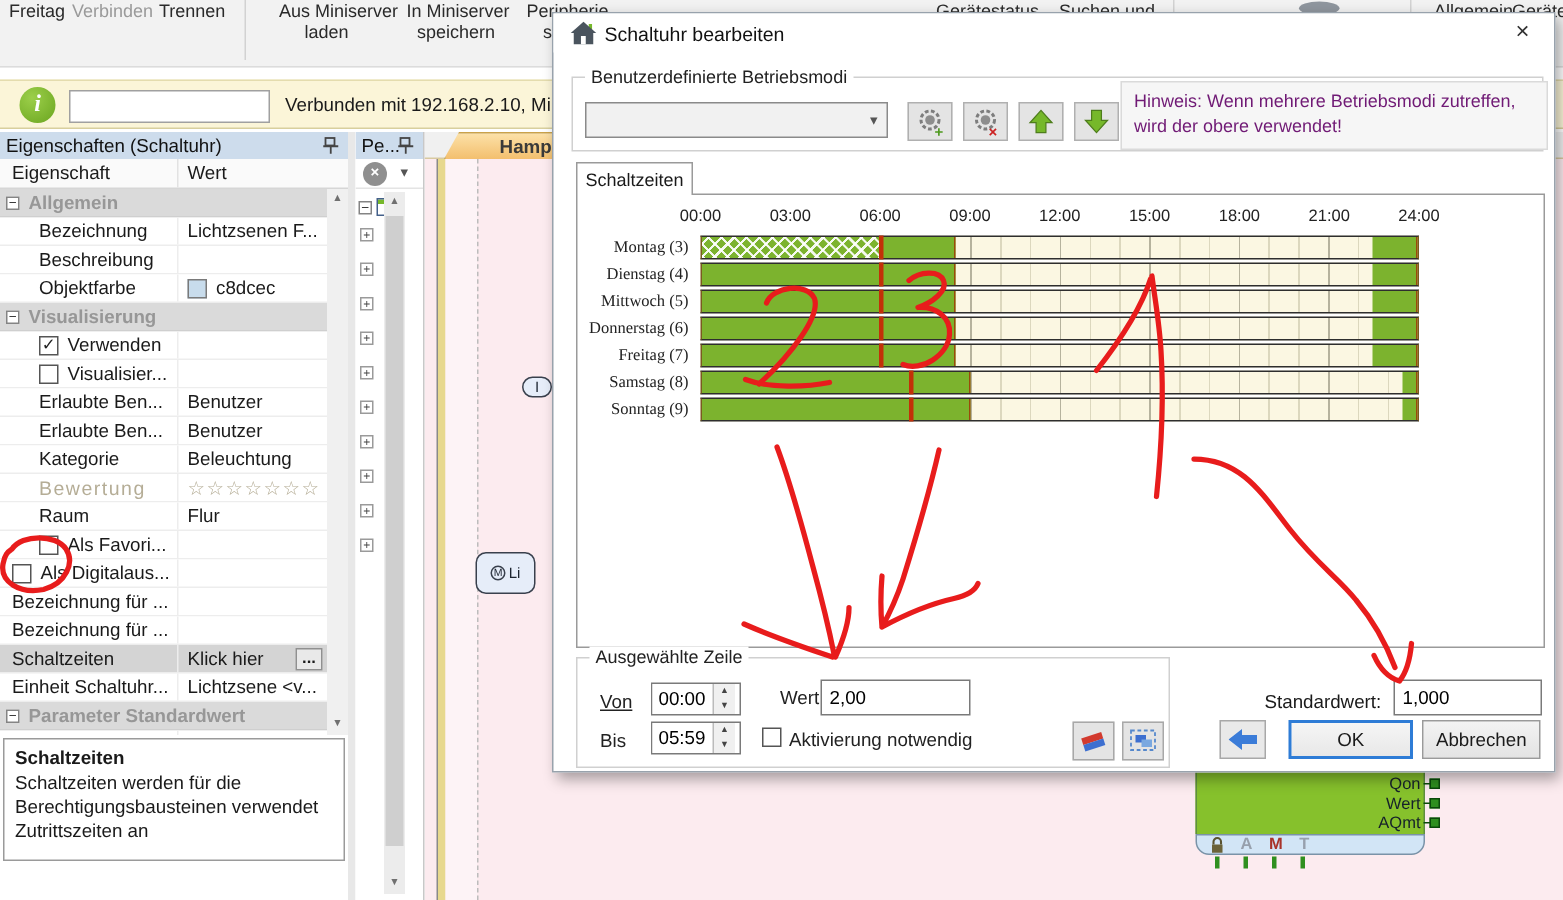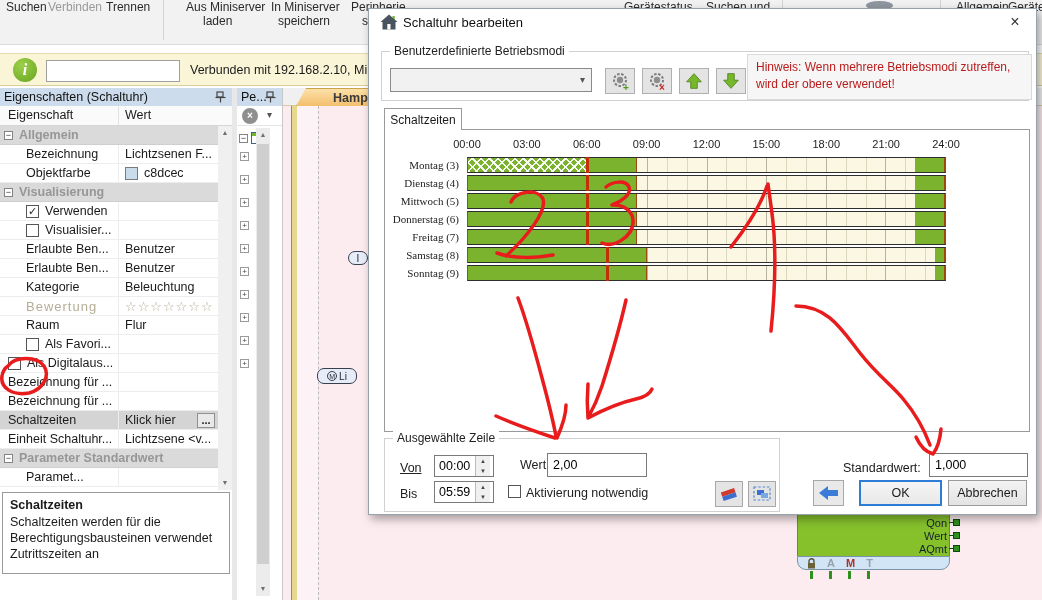--- a/index.html
+++ b/index.html
@@ -69,21 +69,21 @@
   
   .canvas { position:absolute; left:283px; top:88px; width:759px; height:512px; background:#fcebef; z-index:1; }
   .tabstrip { position:absolute; left:0; top:0; width:759px; height:18px; background:#f0f0f0; border-bottom:1px solid #d8c9a0; }
   .tab-hampih { position:absolute; left:13px; top:0; width:120px; height:18px; background:linear-gradient(#fce1a8,#f3bf6e); border:1px solid #caa24a; border-bottom:none; clip-path:polygon(10px 0, 100% 0, 100% 100%, 0 100%); font-size:12.5px; font-weight:bold; color:#3a3a3a; text-align:center; padding-top:2px; }
   .page-edge { position:absolute; left:8px; top:18px; width:1px; height:494px; background:#8a8a8a; }
   .page-strip { position:absolute; left:9px; top:18px; width:5px; height:494px; background:#e7d88e; }
   .page-margin { position:absolute; left:14px; top:18px; width:21px; height:494px; background:#fdf3f6; }
   .dashline { position:absolute; left:35px; top:18px; width:1px; height:494px; border-left:1px dashed #bcbcbc; }
   .tag { position:absolute; border:1px solid #39404d; background:#e6edf9; border-radius:7px; font-size:10px; color:#1d2430; display:flex; align-items:center; justify-content:center; gap:2px; }
   .tag-i { left:65px; top:163px; width:20px; height:14px; }
-  .tag-m { left:34px; top:280px; width:40px; height:16px; }
+  .tag-m { left:34px; top:280px; width:40px; height:28px; }
   .mcirc { width:10px; height:10px; border-radius:50%; border:1px solid #39404d; font-size:7px; line-height:9px; text-align:center; display:inline-block; }
 
   
   .fblock { position:absolute; left:514px; top:424px; width:153px; z-index:2;text-align:center; }
   .fb-body { height:44px; background:#86c12c; border:1px solid #5f8f3f; border-bottom:none; padding-top:3px; }
   .fb-out { height:13px; display:flex; justify-content:flex-end; align-items:center; padding-right:2px; position:relative; }
   .fb-out .olabel { font-size:11px; color:#15202b; }
   .fb-pin { position:absolute; right:-11px; top:3px; width:7px; height:7px; background:#2f8f1f; border:1px solid #0a4a0a; }
   .fb-pin::before { content:''; position:absolute; left:-5px; top:2px; width:5px; height:1px; background:#0a4a0a; }
   .fb-foot { height:14px; background:#d2e5f6; border:1px solid #7a93a8; border-radius:0 0 9px 9px; display:flex; align-items:center; gap:11px; padding-left:9px; }
@@ -96,21 +96,21 @@
   .dlg-title-text { position:absolute; left:34px; top:6px; font-size:13px; color:#111; }
   .dlg-home { position:absolute; left:11px; top:5px; }
   .dlg-close { position:absolute; right:12px; top:4px; width:18px; height:18px; font-size:16px; line-height:18px; text-align:center; color:#333; }
   .grp { position:absolute; border:1px solid #d0d0d0; }
   .grp-legend { position:absolute; top:-8px; left:8px; background:#fff; padding:0 4px; font-size:12px; color:#222; white-space:nowrap; }
   .g-modi { left:12px; top:42px; width:648px; height:50px; }
   .combo { position:absolute; left:8px; top:16px; width:202px; height:24px; background:#f1f1f1; border:1px solid #8a8a8a; }
   .combo .caret { position:absolute; right:6px; top:5px; font-size:10px; color:#555; }
   .mbtn { position:absolute; top:16px; width:30px; height:26px; background:#e4e4e4; border:1px solid #b0b0b0; display:flex; align-items:center; justify-content:center; }
   .mb1{left:223px;} .mb2{left:260px;} .mb3{left:297px;} .mb4{left:334px;}
-  .hintbox { position:absolute; left:365px; top:2px; width:285px; height:46px; background:#f6f6f6; border:1px solid #dadada; font-size:12px; line-height:1.4; padding:4px 8px; color:#b91c1c; }
+  .hintbox { position:absolute; left:365px; top:2px; width:285px; height:46px; background:#f6f6f6; border:1px solid #dadada; font-size:12px; line-height:1.4; padding:4px 8px; color:#701a75; }
   .dlg-tab { position:absolute; left:15px; top:99px; width:78px; height:22px; background:#fff; border:1px solid #9a9a9a; border-bottom:none; z-index:3; font-size:12px; text-align:center; padding-top:4px; }
   .dlg-panel { position:absolute; left:15px; top:120px; width:646px; height:303px; border:1px solid #9a9a9a; background:#fff; }
   .axis { position:absolute; left:98px; top:129px; width:479px; height:13px; z-index:4; }
   .axlab { position:absolute; top:0; transform:translateX(-50%); font-size:11px; color:#222; }
   .tl-wrap { position:absolute; left:15px; top:147px; width:620px; z-index:4; }
   .tl-row { height:18px; display:flex; align-items:center;font-family:Liberation Serif, serif; }
   .tl-daylabel { flex:0 0 83px; text-align:right; padding-right:8px; font-size:11px; color:#222; }
   .tl-bar { position:relative; width:479px; height:16px; border-top:1px solid #2e2e2e; border-bottom:1px solid #2e2e2e; border-left:1px solid #7a5a20; border-right:1px solid #7a5a20; background-color:#fbf7e2;
     background-image:repeating-linear-gradient(to right, rgba(95,90,45,.20) 0 1px, transparent 1px 4.16667%), repeating-linear-gradient(to right, rgba(80,80,80,.28) 0 1px, transparent 1px 12.5%); }
   .seg { position:absolute; top:0; bottom:0; }
@@ -133,21 +133,21 @@
   .stdlabel { position:absolute; left:474px; top:452px; font-size:12.5px; }
   .stdfield { left:560px; top:444px; width:99px; height:24px; line-height:22px; }
 
   
   .anno { position:absolute; left:0; top:0; z-index:200; pointer-events:none; }
 </style>
 </head>
 <body>
 
 <div class="toolbar">
-  <span class="titem t0">Suchen</span>
+  <span class="titem t0">Freitag</span>
   <span class="titem t1 dis">Verbinden</span>
   <span class="titem t2">Trennen</span>
   <div class="tsep s1"></div>
   <span class="titem t3">Aus Miniserver</span>
   <span class="titem t4">laden</span>
   <span class="titem t5">In Miniserver</span>
   <span class="titem t6">speichern</span>
   <span class="titem t7">Peripherie</span>
   <span class="titem t8">such</span>
   <span class="titem t9">Gerätestatus</span>
@@ -184,20 +184,28 @@
         <span class="glabel">Allgemein</span>
       </div>
       <div class="prow prop">
         <div class="pcell plabel ind">
           <span>Bezeichnung</span>
         </div>
         <div class="pcell pvalue">
           <span>Lichtzsenen F...</span>
         </div>
       </div>
+      <div class="prow prop">
+        <div class="pcell plabel ind">
+          <span>Beschreibung</span>
+        </div>
+        <div class="pcell pvalue">
+          <span></span>
+        </div>
+      </div>
       <div class="prow color">
         <div class="pcell plabel ind">
           <span>Objektfarbe</span>
         </div>
         <div class="pcell pvalue">
           <span class="swatch" style="background: rgb(200, 220, 236);"></span>
           <span>c8dcec</span>
         </div>
       </div>
       <div class="prow group group">

